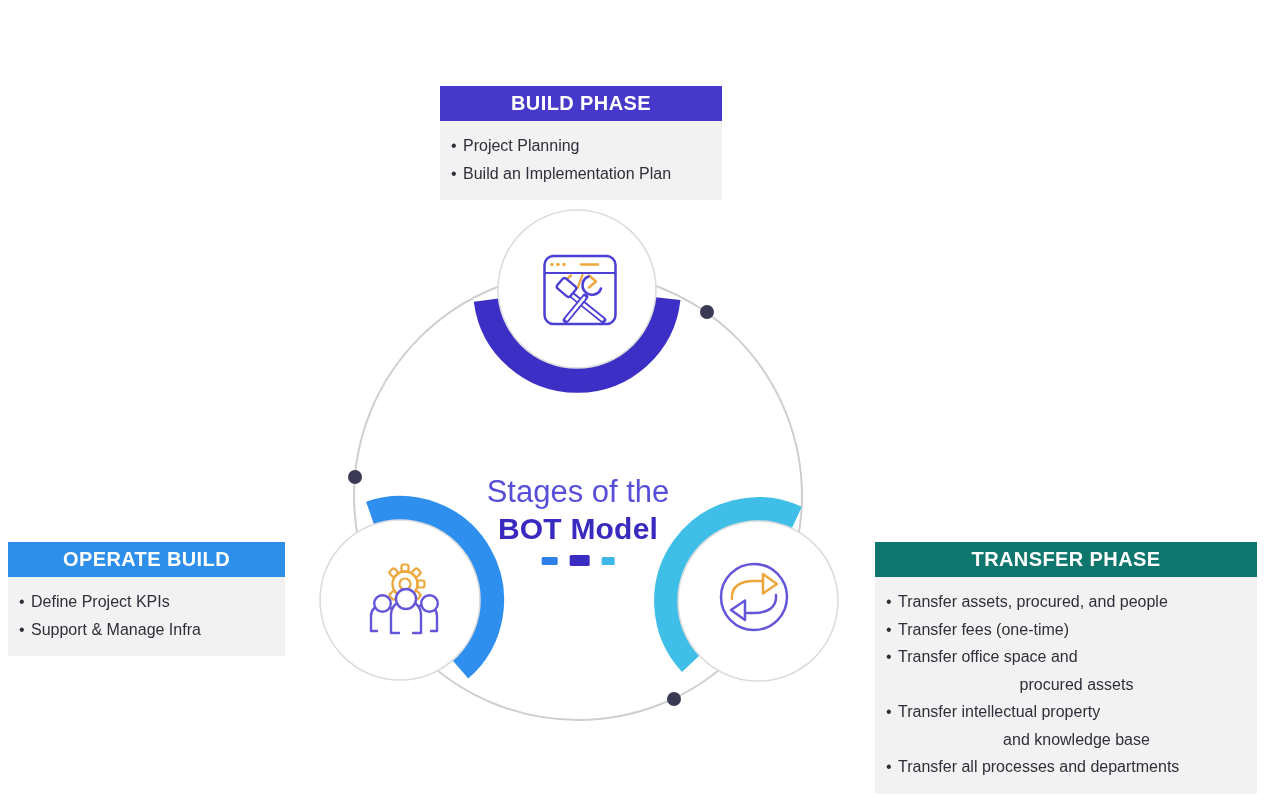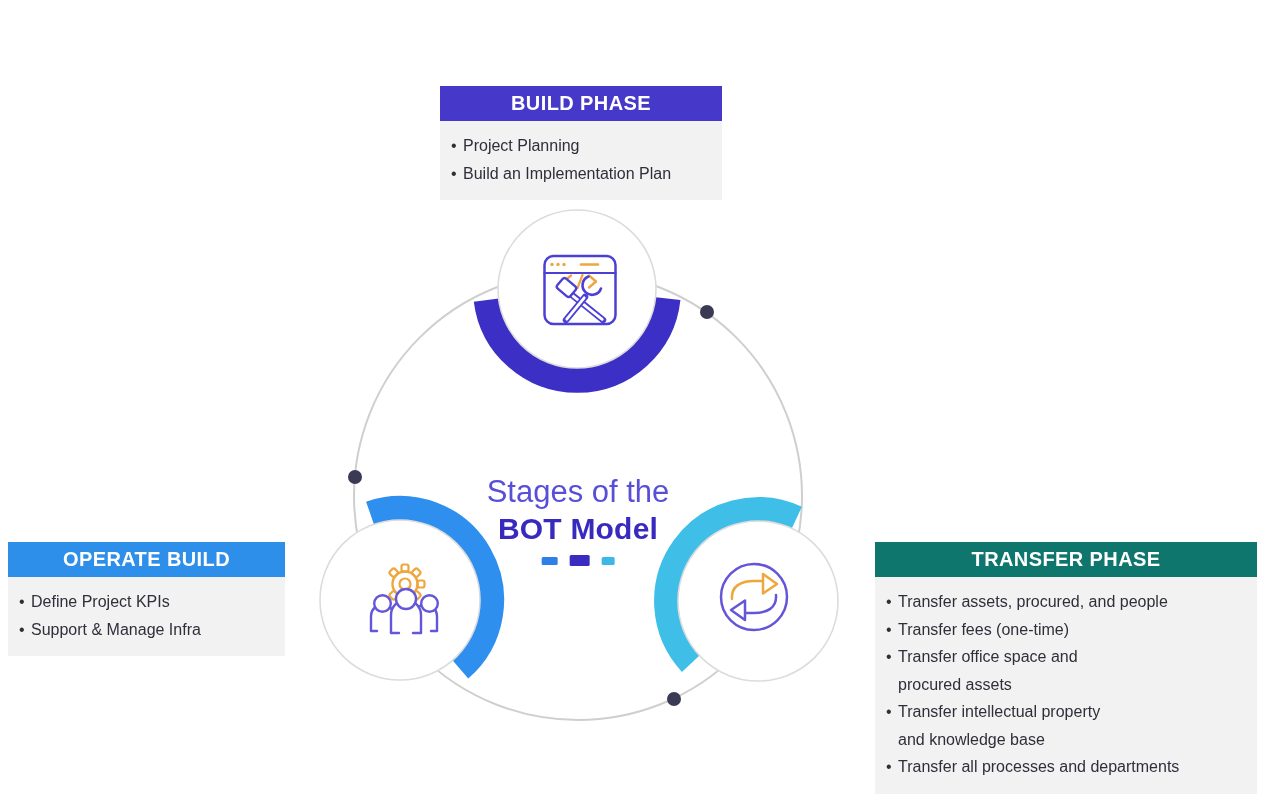--- a/index.html
+++ b/index.html
@@ -26,21 +26,21 @@
   }
   .phase-list {
     margin:0; background:#f2f2f3; list-style:none;
     padding:11px 2px 13px 10px;
   }
   .phase-list li {
     position:relative; padding-left:13px;
     font-size:16px; line-height:27.5px; color:#2f2f39; white-space:nowrap;
   }
   .phase-list li::before { content:"\2022"; position:absolute; left:1px; top:0; color:#2f2f39; }
-  .cont { display:block; }
+  .cont { display:block;text-align:center; }
 
   
   .center-title { position:absolute; left:578px; top:434px; transform:translateX(-50%); text-align:center; white-space:nowrap; }
   .t1 { font-size:31px; line-height:36px; font-weight:500; }
   .t2 { font-size:30px; line-height:38px; font-weight:700; letter-spacing:0.2px; }
   .dashes { margin-top:7px; display:flex; align-items:center; justify-content:center; gap:12px; }
   .dash { display:inline-block; border-radius:1.5px; }
   .d1 { width:16px; height:8px; }
   .d2 { width:20px; height:11px; }
   .d3 { width:13px; height:8px; }

